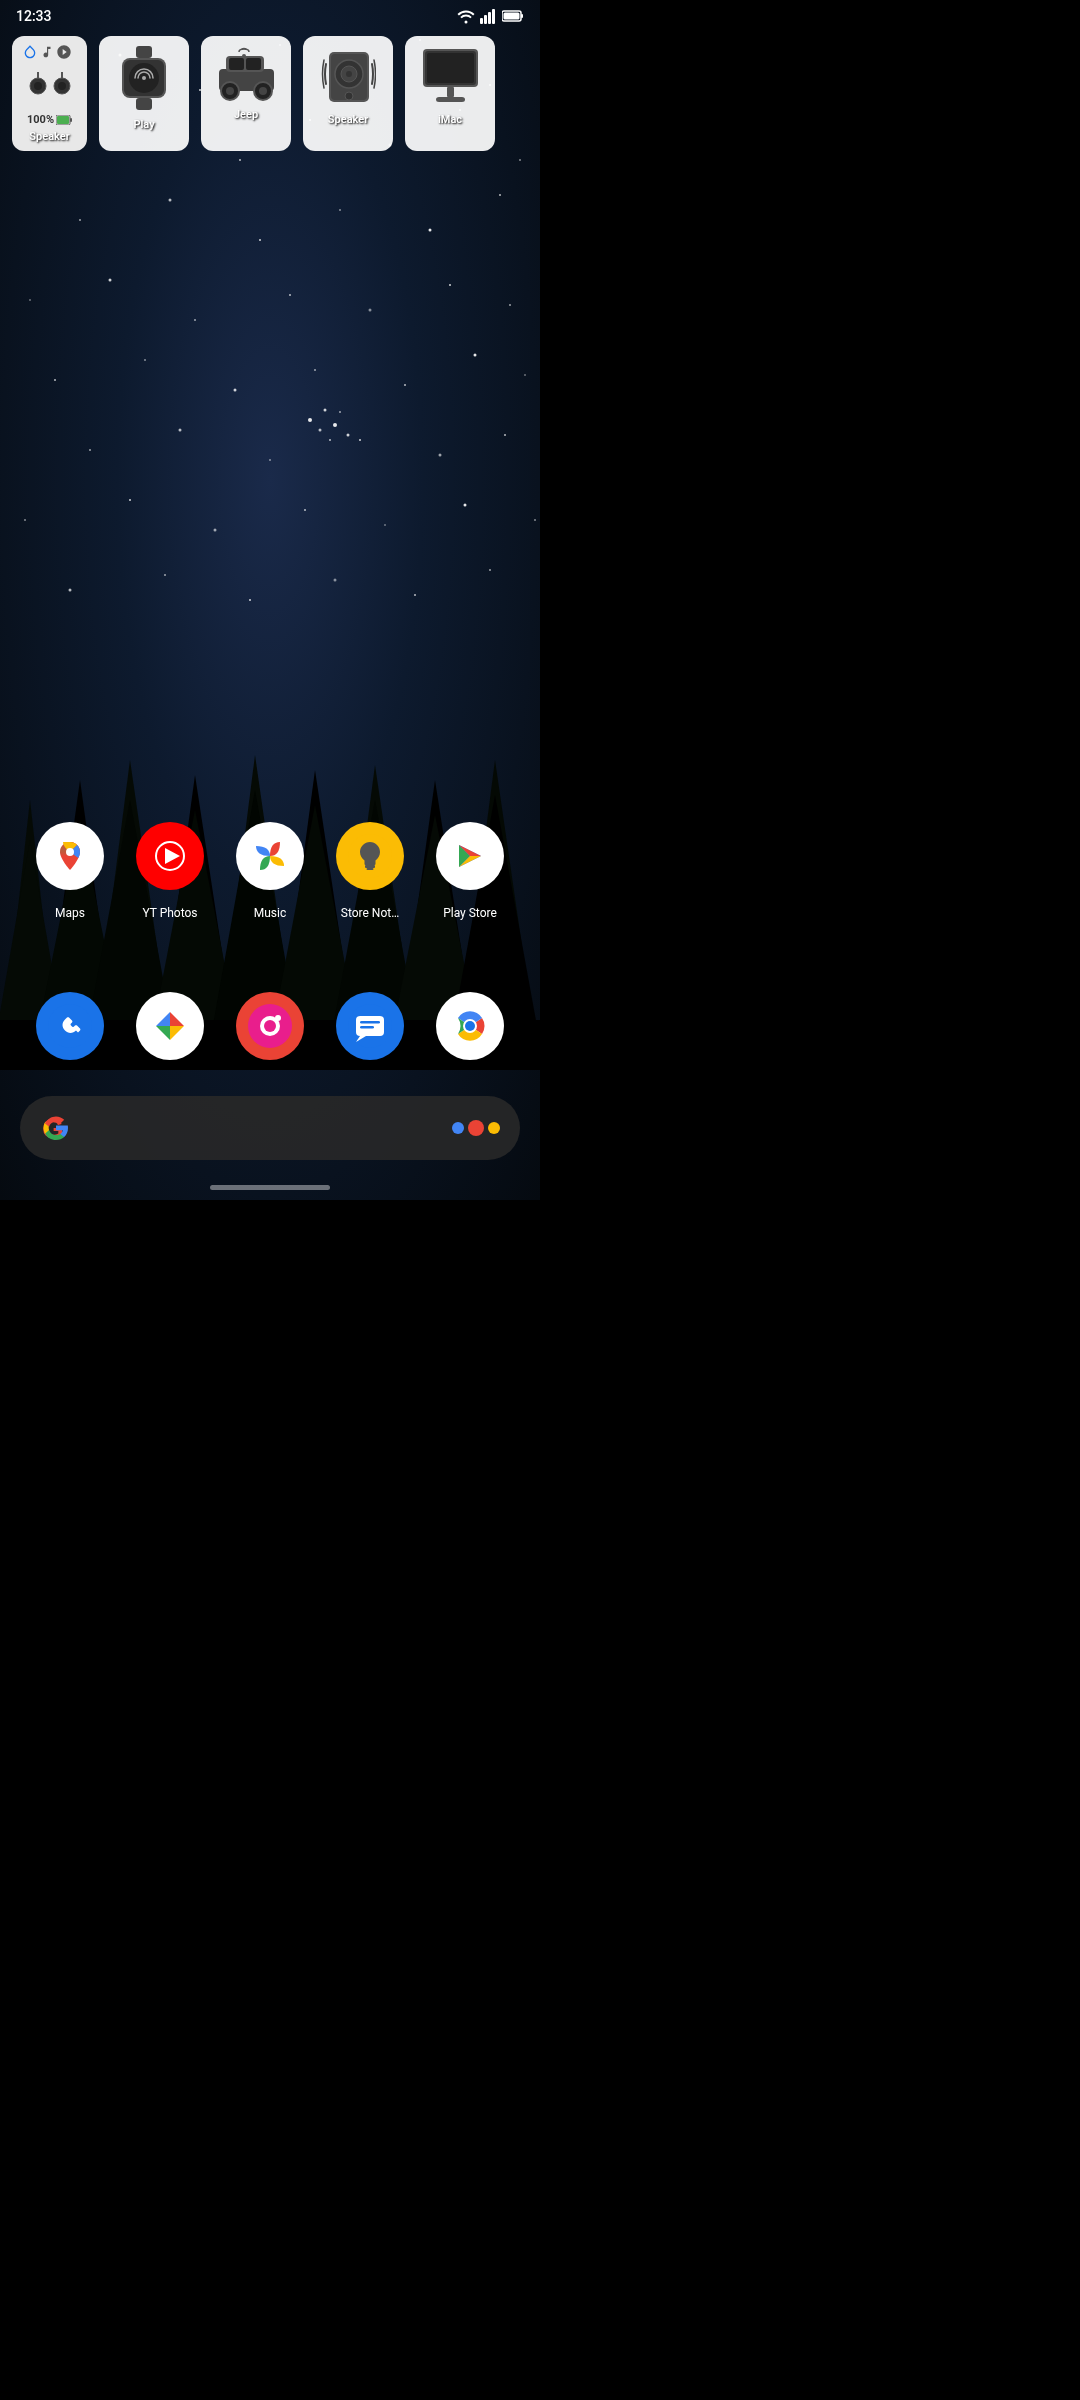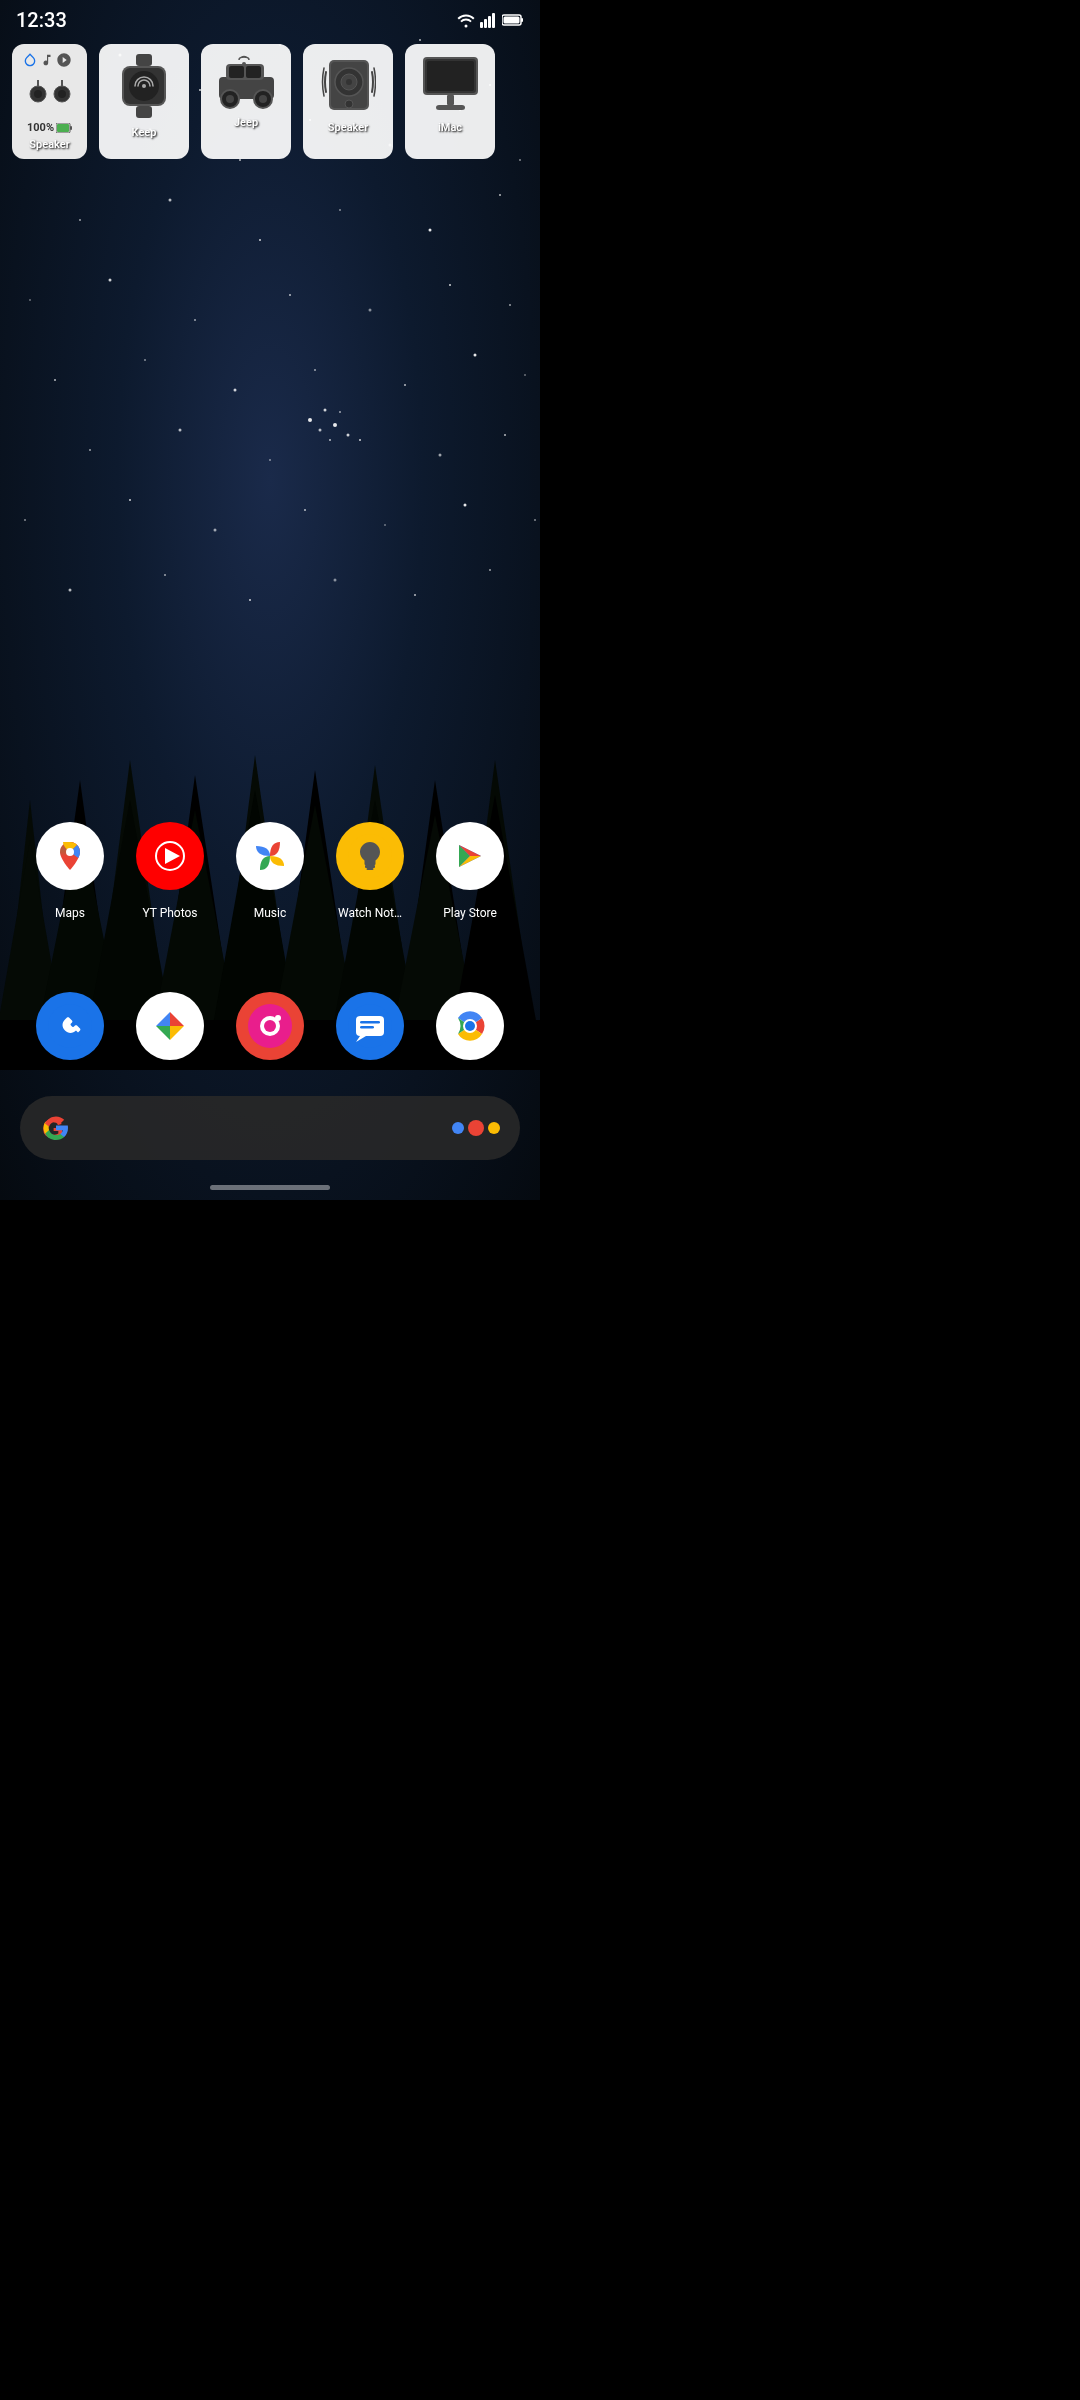--- a/index.html
+++ b/index.html
@@ -33,21 +33,21 @@
       position: relative;
       z-index: 10;
       display: flex;
       justify-content: space-between;
       align-items: center;
       padding: 8px 16px 4px;
       color: #fff;
     }
 
     .status-time {
-      font-size: 20px;
+      font-size: 14px;
       font-weight: 500;
     }
 
     .status-icons {
       display: flex;
       align-items: center;
       gap: 4px;
     }
 
     
@@ -404,21 +404,21 @@
       <rect x="10" y="16" width="40" height="36" rx="6" fill="#333"></rect>
 
       <circle cx="30" cy="34" r="15" fill="#222"></circle>
 
       <path d="M24 34c0-3.3 2.7-6 6-6s6 2.7 6 6" stroke="#aaa" stroke-width="1.5" fill="none" stroke-linecap="round"></path>
       <path d="M21 34c0-5 4-9 9-9s9 4 9 9" stroke="#aaa" stroke-width="1.5" fill="none" stroke-linecap="round"></path>
       <circle cx="30" cy="34" r="2" fill="#aaa"></circle>
 
       <rect x="22" y="54" width="16" height="12" rx="3" fill="#444"></rect>
     </svg>
-    <span class="device-label">Keep</span>
+    <span class="device-label">Play</span>
   </div>
 
   <div class="device-card">
     <svg width="65" height="60" viewBox="0 0 65 60">
 
       <rect x="5" y="25" width="55" height="22" rx="4" fill="#444"></rect>
 
       <rect x="12" y="12" width="38" height="16" rx="4" fill="#555"></rect>
 
       <rect x="15" y="14" width="15" height="12" rx="2" fill="#222"></rect>
@@ -528,21 +528,21 @@
   <div class="app-item">
     <div class="app-icon-circle keep-icon">
       <svg width="44" height="44" viewBox="0 0 44 44" xmlns="http://www.w3.org/2000/svg">
         <circle cx="22" cy="22" r="22" fill="#FBBC04"></circle>
 
         <path d="M22 8c-5.5 0-10 4.5-10 10 0 3.5 1.8 6.6 4.5 8.4V30a1 1 0 0 0 1 1h9a1 1 0 0 0 1-1v-3.6C30.2 24.6 32 21.5 32 18c0-5.5-4.5-10-10-10z" fill="#555"></path>
         <rect x="17" y="31" width="10" height="3" rx="1" fill="#555"></rect>
         <rect x="18.5" y="34" width="7" height="2" rx="1" fill="#555"></rect>
       </svg>
     </div>
-    <span class="app-label">Watch Not…</span>
+    <span class="app-label">Store Not…</span>
   </div>
 
   <div class="app-item">
     <div class="app-icon-circle playstore-icon">
       <svg width="44" height="44" viewBox="0 0 44 44" xmlns="http://www.w3.org/2000/svg">
         <circle cx="22" cy="22" r="22" fill="white"></circle>
 
         <path d="M11 11 L33 22 L11 33z" fill="#4285F4"></path>
         <path d="M11 11 L22 22 L11 33z" fill="#34A853"></path>
         <path d="M22 22 L33 22 L11 33z" fill="#FBBC04"></path>

